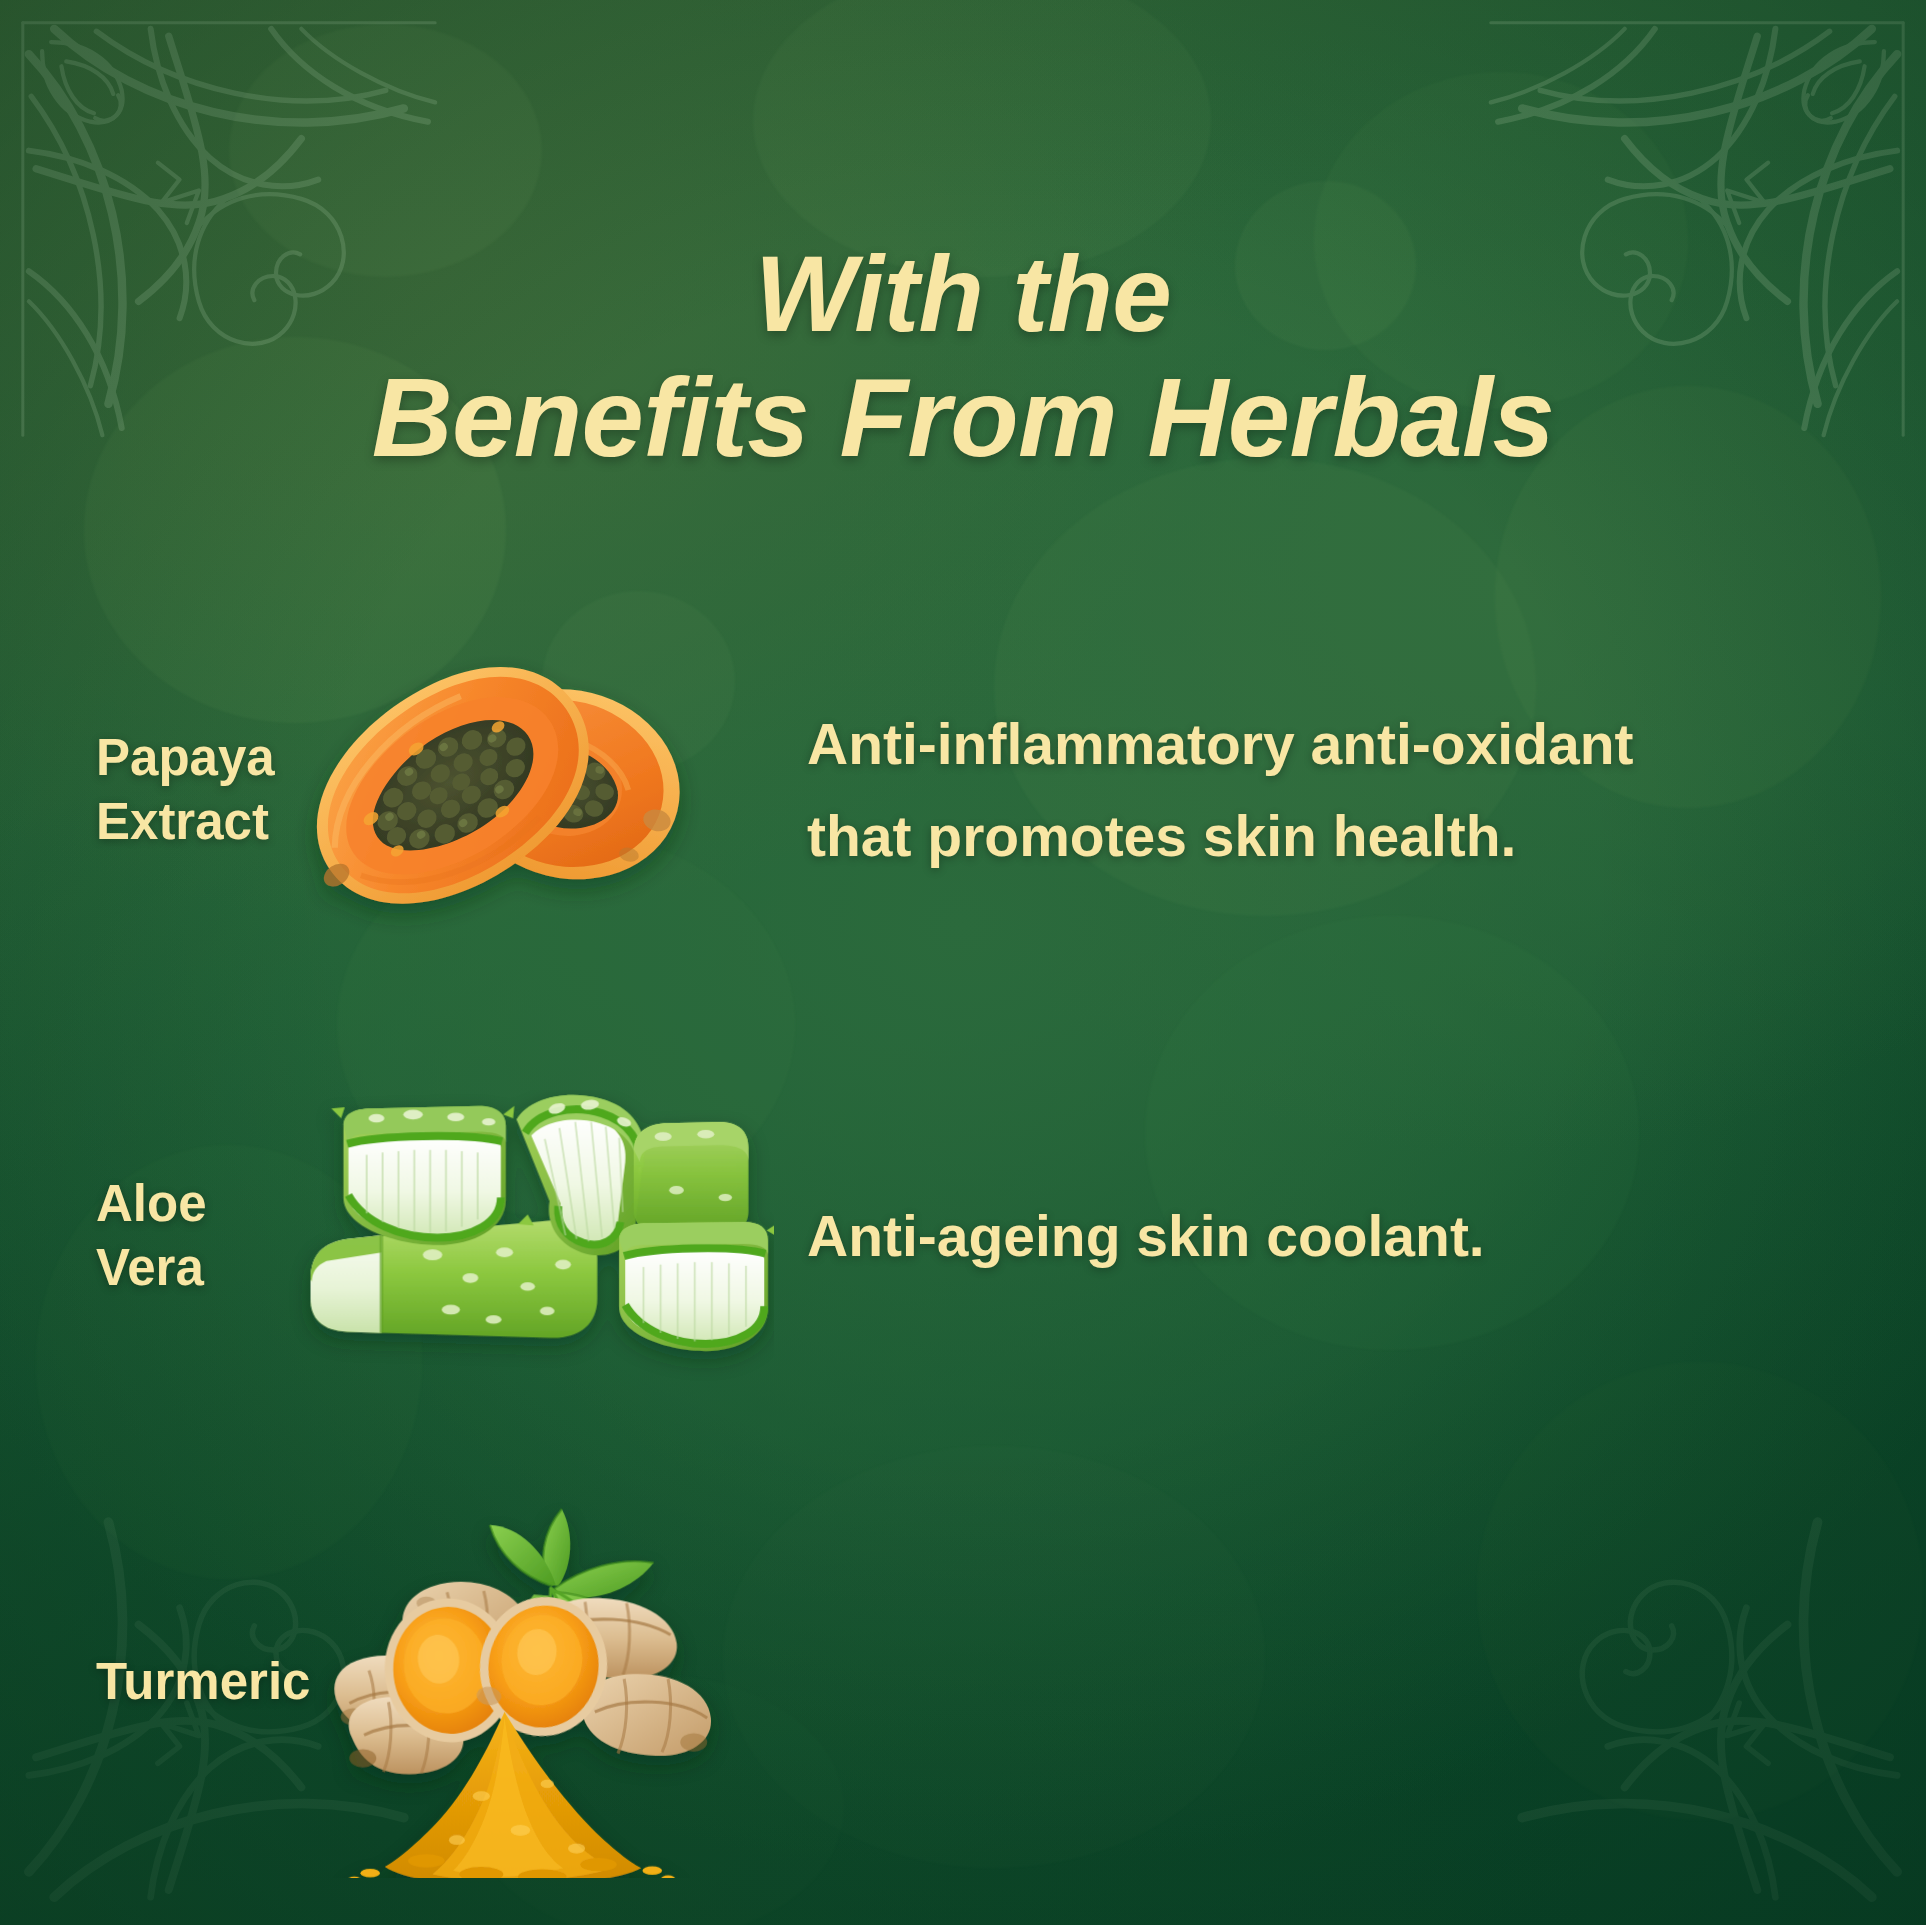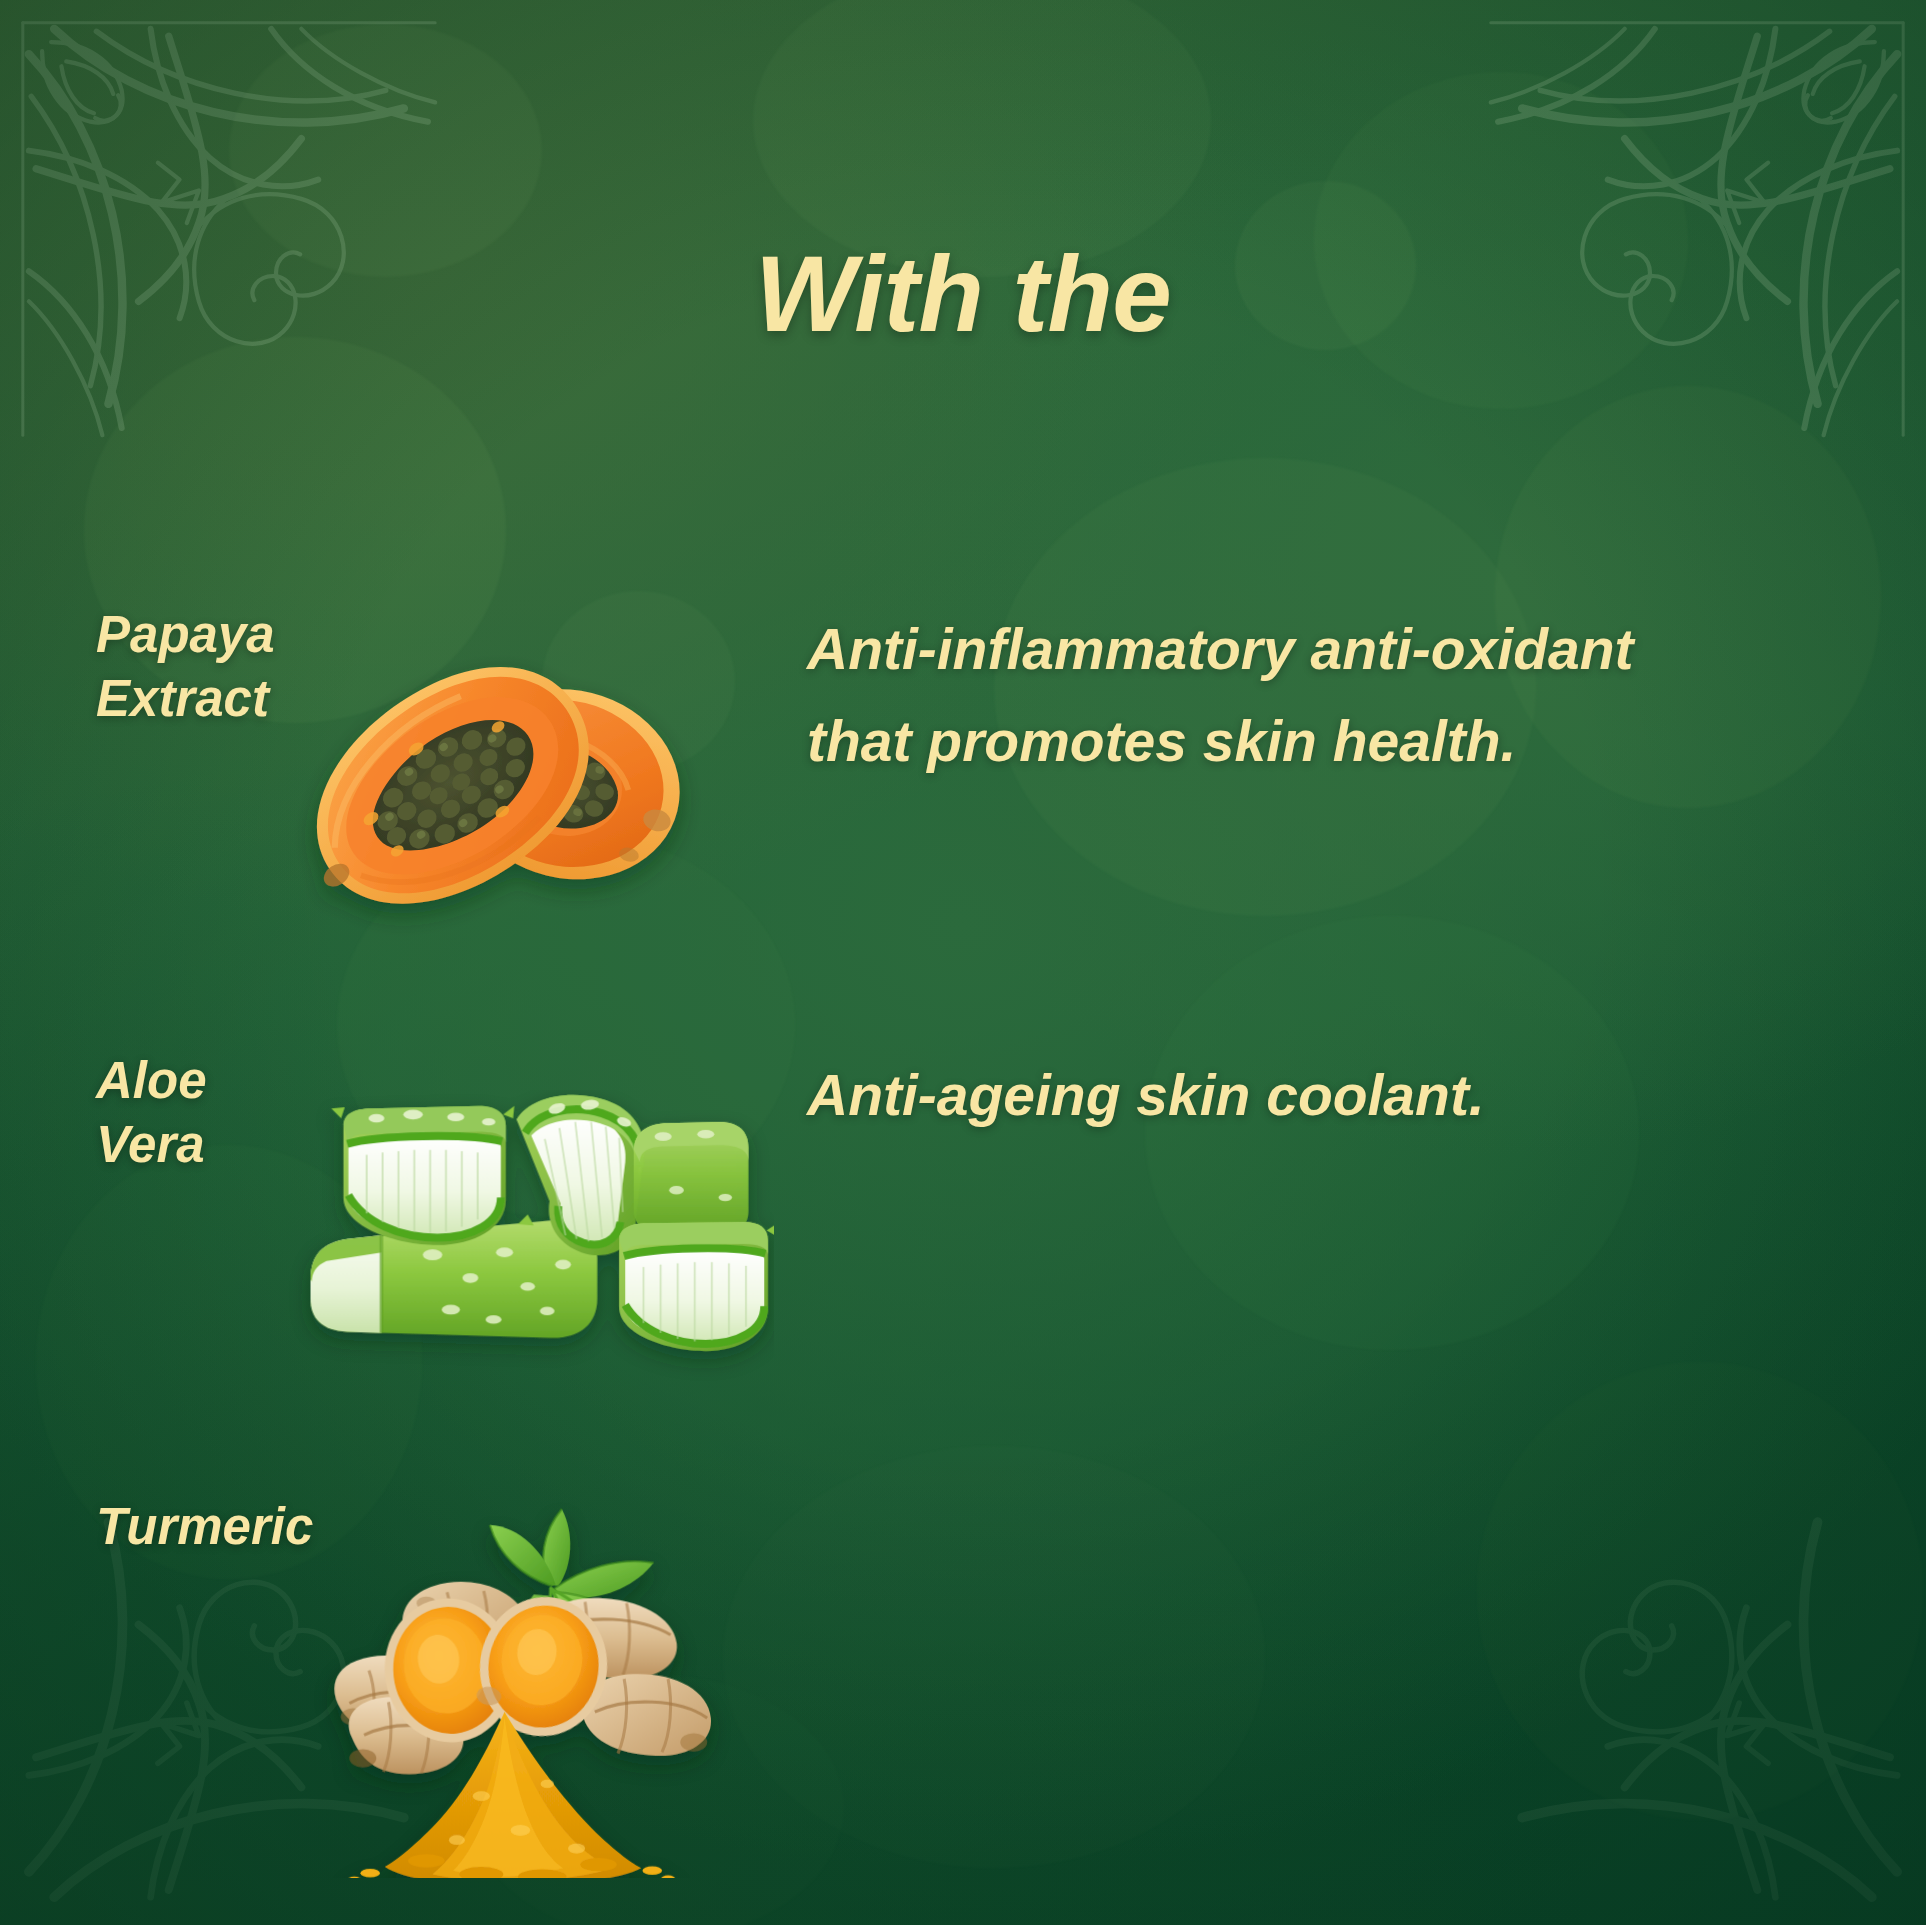--- a/index.html
+++ b/index.html
@@ -54,23 +54,22 @@
     white-space:nowrap;
     font-style:italic;
   }
   .title-line.l2{font-size:112px;}
 
   
   .rows{position:absolute;left:0;top:603px;width:1926px;z-index:5;}
   .row{
     position:relative;
     display:flex;
-    align-items:flex-start;
+    align-items:center;
     height:374px;
-    font-style:italic;
   }
   .row + .row{margin-top:72px;}
 
   .row-label{
     width:265px;
     flex:0 0 265px;
     padding-left:96px;
     box-sizing:border-box;
     color:#F8E6A4;
     font-weight:bold;
@@ -196,20 +195,21 @@
       <path d="M232 240 L268 268 L238 306 L300 286 L280 340"></path>
       <path d="M18 220 C100 230, 180 262, 232 318 C280 372, 290 440, 268 498" stroke-width="11"></path>
       <path d="M220 18 C230 100, 262 180, 318 232 C372 280, 440 290, 498 268" stroke-width="11"></path>
     </svg>
   </div>
 
   <div class="vignette"></div>
 
   <div class="title-wrap">
     <div class="title-line l1">With the</div>
+    <div class="title-line l2">Benefits From Herbals</div>
   </div>
 
   <div class="rows">
 
     <div class="row">
       <div class="row-label">
         <div>Papaya</div>
         <div>Extract</div>
       </div>
 

